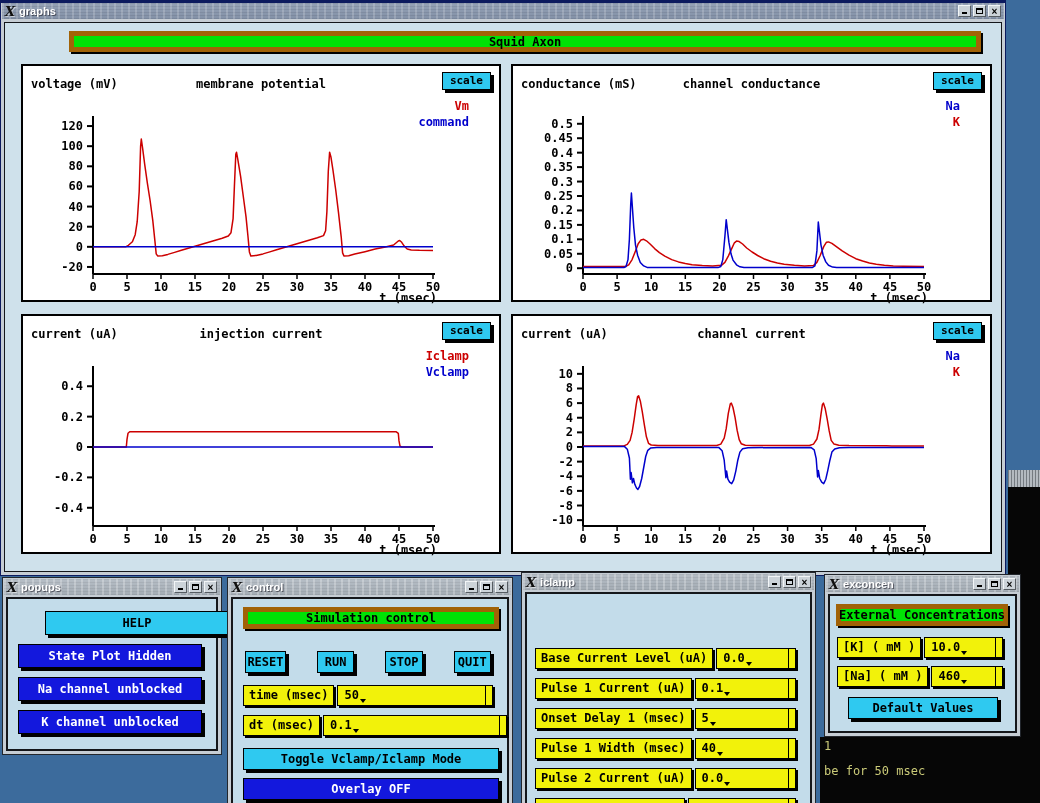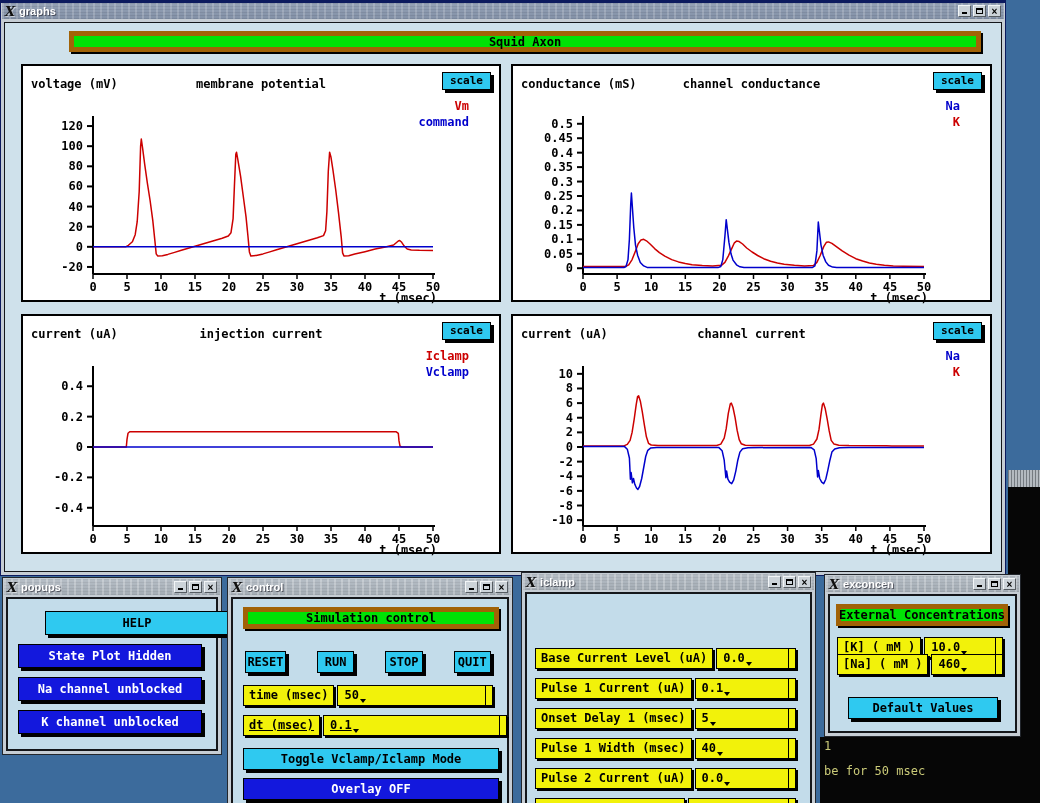--- a/index.html
+++ b/index.html
@@ -363,21 +363,21 @@
     <div style="position:absolute; left:12px; right:16px; top:52px; height:22px; display:flex; gap:31px;">
       <div class="btn cyan" style="flex:1.1;">RESET</div>
       <div class="btn cyan" style="flex:1;">RUN</div>
       <div class="btn cyan" style="flex:1;">STOP</div>
       <div class="btn cyan" style="flex:1;">QUIT</div>
     </div>
     <div class="frow" style="left:10px; right:14px; top:86px;">
       <span class="flabel">time (msec)</span>
       <span class="fval"><span>50</span><span class="caret"></span></span>
     </div>
-    <div class="frow" style="left:10px; right:0; top:116px;text-decoration:underline;">
+    <div class="frow" style="left:10px; right:0; top:116px;">
       <span class="flabel">dt (msec)</span>
       <span class="fval"><span>0.1</span><span class="caret"></span></span>
     </div>
     <div class="btn blue" style="position:absolute; left:10px; width:256px; top:179px; height:22px;">Overlay OFF</div>
     <div class="btn cyan" style="position:absolute; left:10px; width:256px; top:149px; height:22px;">Toggle Vclamp/Iclamp Mode</div>
   </div>
 </div>
 
 <div class="xwin" style="left:521px; top:572px; width:295px; height:245px;">
   <div class="tbar">
@@ -426,19 +426,19 @@
       <span class="wbtn g-max"></span>
       <span class="wbtn">×</span>
     </span>
   </div>
   <div class="xwin-body">
     <div class="green-banner" style="left:6px; top:8px; width:172px; height:22px; font-size:12px;">External Concentrations</div>
     <div class="frow" style="left:7px; right:12px; top:41px;">
       <span class="flabel">[K] ( mM )</span>
       <span class="fval"><span>10.0</span><span class="caret"></span></span>
     </div>
-    <div class="frow" style="left:7px; right:12px; top:58px;">
+    <div class="frow" style="left:7px; right:12px; top:70px;">
       <span class="flabel">[Na] ( mM )</span>
       <span class="fval"><span>460</span><span class="caret"></span></span>
     </div>
     <div class="btn cyan" style="position:absolute; left:18px; width:150px; top:101px; height:22px;">Default Values</div>
   </div>
 </div>
 
 </body></html>

